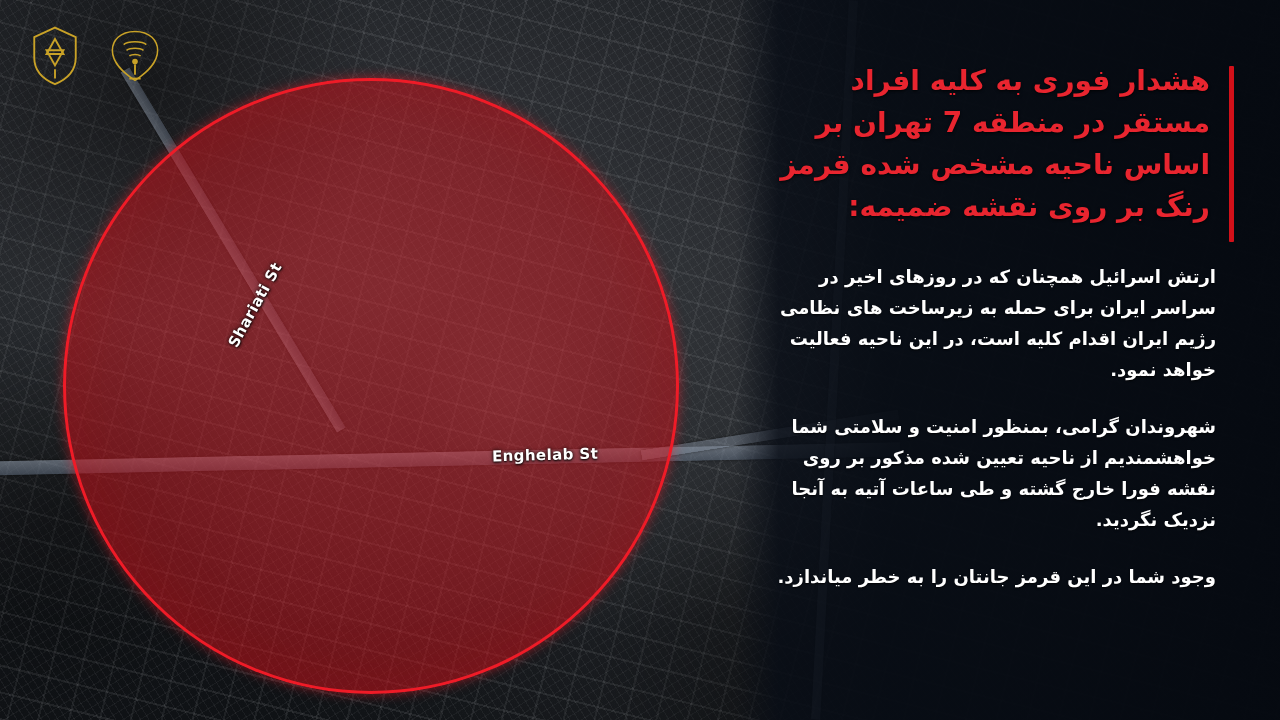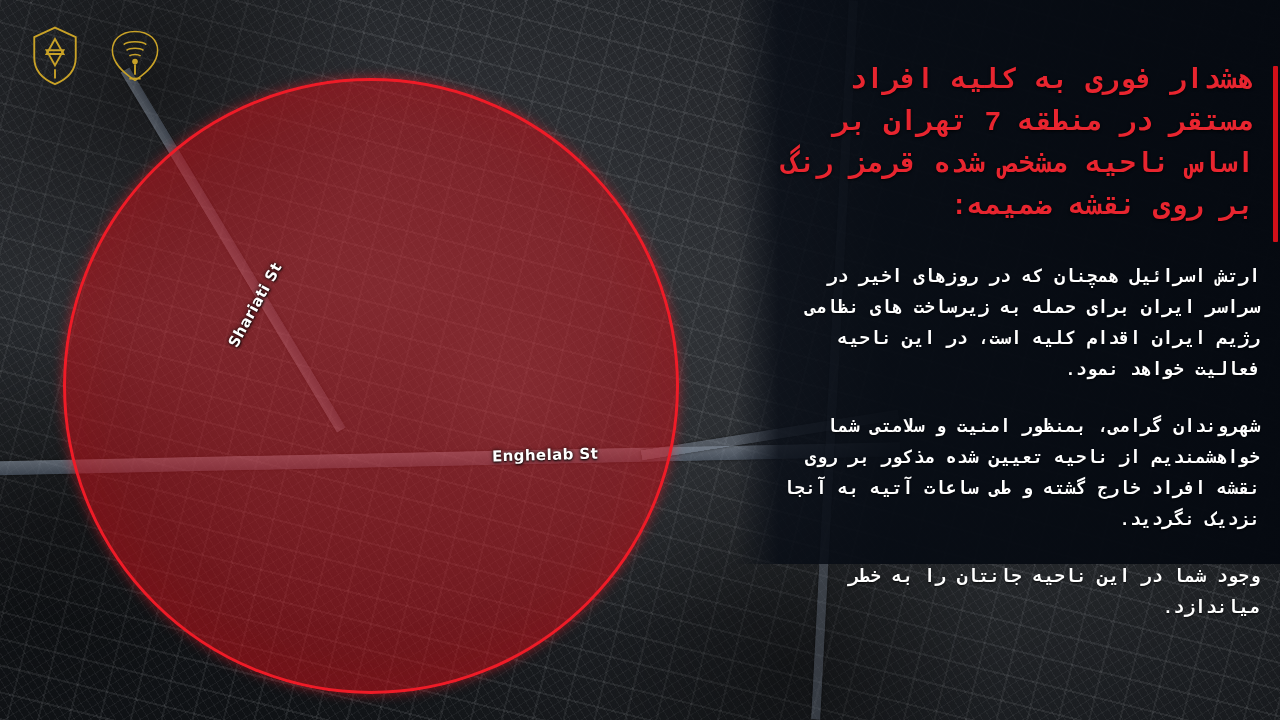--- a/index.html
+++ b/index.html
@@ -134,28 +134,27 @@
     mix-blend-mode: normal;
     pointer-events: none;
   }
 
   
   #text-panel {
     position: absolute;
     right: 0;
     top: 0;
     width: 545px;
-    height: 564px;
+    height: 720px;
     background: linear-gradient(270deg, rgba(5,9,16,0.97) 0%, rgba(7,12,20,0.95) 72%, rgba(8,13,22,0.82) 92%, rgba(10,16,26,0.0) 100%);
     box-sizing: border-box;
-    padding: 60px 20px 20px 36px;
+    padding: 60px 64px 20px 36px;
     color: #ffffff;
     direction: rtl;
     text-align: right;
-    font-family: Liberation Mono, monospace;
   }
   #headline-wrap {
     position: relative;
     padding-right: 6px;
   }
   #headline-accent {
     position: absolute;
     right: -18px;
     top: 6px;
     width: 5px;
@@ -233,17 +232,17 @@
       <path d="M30 50 L30 60" stroke="#c9a227" stroke-width="2"></path>
     </svg>
   </div>
 
   <div id="text-panel">
     <div id="headline-wrap">
       <div id="headline-accent"></div>
       <h1 id="headline">هشدار فوری به کلیه افراد مستقر در منطقه 7 تهران بر اساس ناحیه مشخص شده قرمز رنگ بر روی نقشه ضمیمه:</h1>
     </div>
     <p class="body-para" id="para-1">ارتش اسرائیل همچنان که در روزهای اخیر در سراسر ایران برای حمله به زیرساخت های نظامی رژیم ایران اقدام کلیه است، در این ناحیه فعالیت خواهد نمود.</p>
-    <p class="body-para" id="para-2">شهروندان گرامی، بمنظور امنیت و سلامتی شما خواهشمندیم از ناحیه تعیین شده مذکور بر روی نقشه افراد خارج گشته و طی ساعات آتیه به آنجا نزدیک نگردید.</p>
-    <p class="body-para" id="para-3">وجود شما در این ناحیه جانتان را به خطر میاندازد.</p>
+    <p class="body-para" id="para-2">شهروندان گرامی، بمنظور امنیت و سلامتی شما خواهشمندیم از ناحیه تعیین شده مذکور بر روی نقشه فورا خارج گشته و طی ساعات آتیه به آنجا نزدیک نگردید.</p>
+    <p class="body-para" id="para-3">وجود شما در این قرمز جانتان را به خطر میاندازد.</p>
   </div>
 
 </div>
 
 </body></html>

